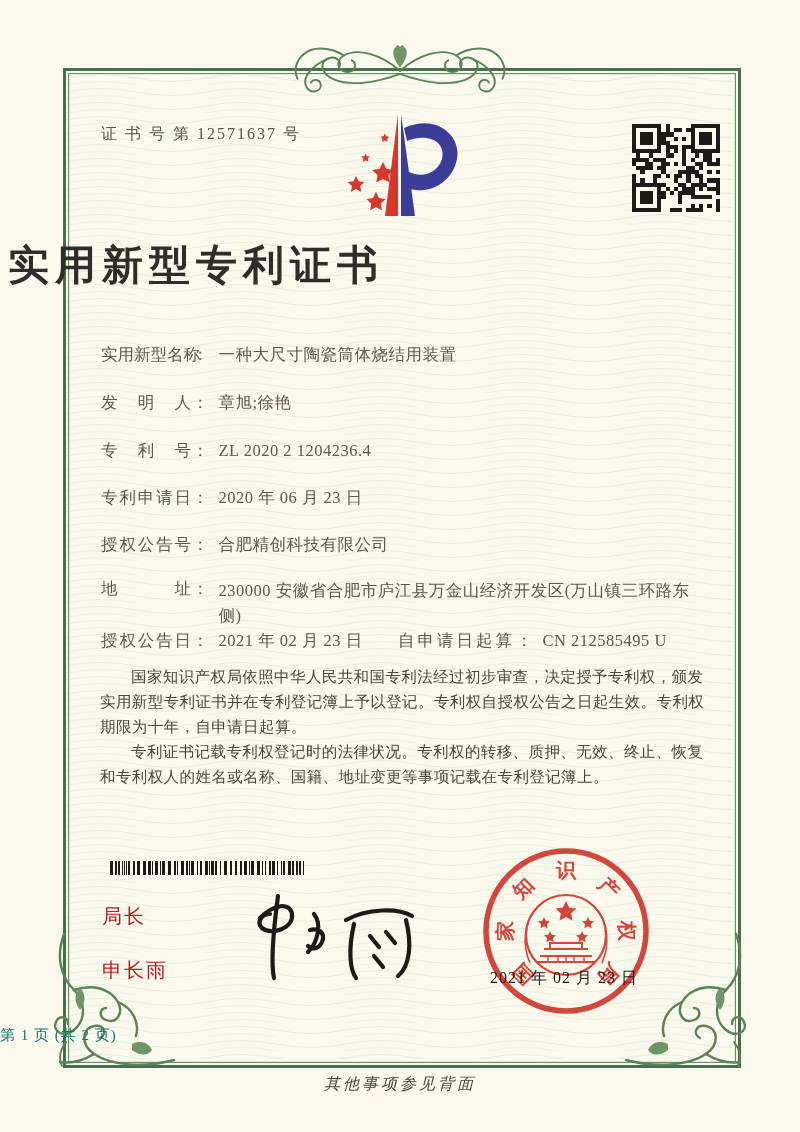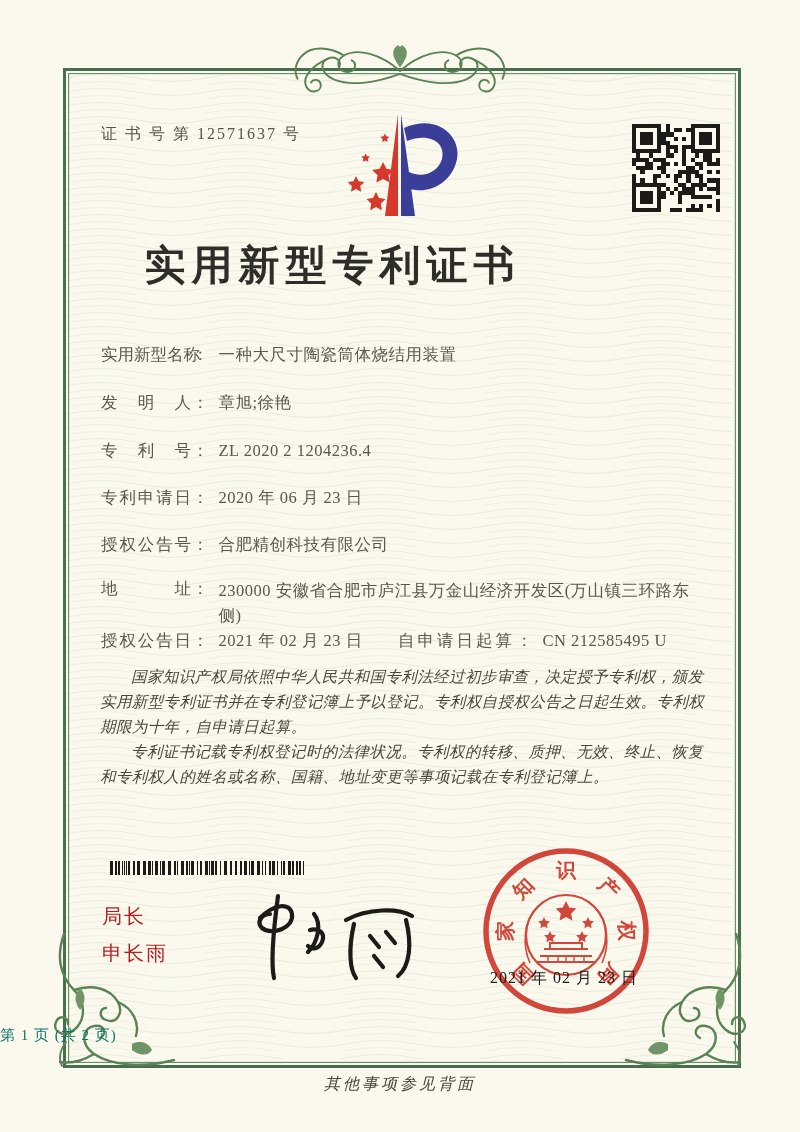--- a/index.html
+++ b/index.html
@@ -18,42 +18,42 @@
     position:absolute;left:2px;top:2px;right:2px;bottom:2px;
     border:1px solid #6a8f6c;
     box-shadow:inset 0 0 0 1px #dfe8d3;
   }
   .waves{position:absolute;left:66px;top:71px;width:666px;height:988px;opacity:.65;}
   
   .cert-no{position:absolute;left:101px;top:124px;font-size:16px;letter-spacing:2px;color:#59544b;}
   .logo{position:absolute;left:334px;top:110px;width:134px;height:114px;}
   .qr{position:absolute;left:632px;top:124px;width:88px;height:88px;}
   .title{
-    position:absolute;left:0;top:238px;width:665px;text-align:center;
-    font-size:41px;font-weight:bold;letter-spacing:6px;color:#2f2d29;
+    position:absolute;left:0;top:238px;width:665px;
+    font-size:41px;font-weight:bold;letter-spacing:6px;color:#2f2d29;padding-left:8px;
   }
   
   .frow{position:absolute;left:101px;font-size:16.5px;color:#5d564b;white-space:nowrap;}
   .flabel{display:inline-block;width:90px;text-align:justify;text-align-last:justify;vertical-align:top;}
   .fcolon{margin:0 10px 0 1px;}
   .fvalue{letter-spacing:.5px;}
   .fvalue-wrap{display:inline-block;width:480px;white-space:normal;vertical-align:top;line-height:25px;}
   .frow2{position:absolute;left:398px;font-size:16.5px;color:#5d564b;white-space:nowrap;}
   .flabel2{letter-spacing:3px;}
   
   .body-text{
     position:absolute;left:100px;top:664px;width:610px;
     font-size:15.5px;line-height:25px;color:#4c453a;
-    font-style:italic;letter-spacing:.4px;
+    letter-spacing:.4px;
   }
   .body-text p{margin:0;text-indent:2em;}
   
   .barcode{position:absolute;left:110px;top:861px;width:198px;height:14px;}
   .officer{position:absolute;left:102px;top:903px;font-size:20px;color:#b91c1c;letter-spacing:2px;}
-  .officer .name{margin-top:10px;}
+  .officer .name{margin-top:27px;}
   .signature{position:absolute;left:222px;top:874px;width:200px;height:122px;}
   .seal{position:absolute;left:480px;top:845px;width:172px;height:172px;opacity:.92;}
   .seal-date{position:absolute;left:490px;top:968px;font-size:16px;color:#1c1a18;letter-spacing:1px;z-index:5;}
   .page-info{position:absolute;left:0;top:1026px;width:644px;text-align:left;font-size:15px;color:#0f766e;letter-spacing:1px;}
   .back-note{position:absolute;left:0;top:1074px;width:800px;text-align:center;font-size:16px;color:#4b443a;letter-spacing:3px;font-style:italic;font-family:Liberation Serif, serif;}
   .ornament-top{position:absolute;left:283px;top:42px;width:234px;height:58px;}
   .corner-fl{position:absolute;width:140px;height:140px;}
   .corner-fl.left{left:36px;top:932px;}
   .corner-fl.right{left:624px;top:932px;transform:scaleX(-1);}
 </style>

